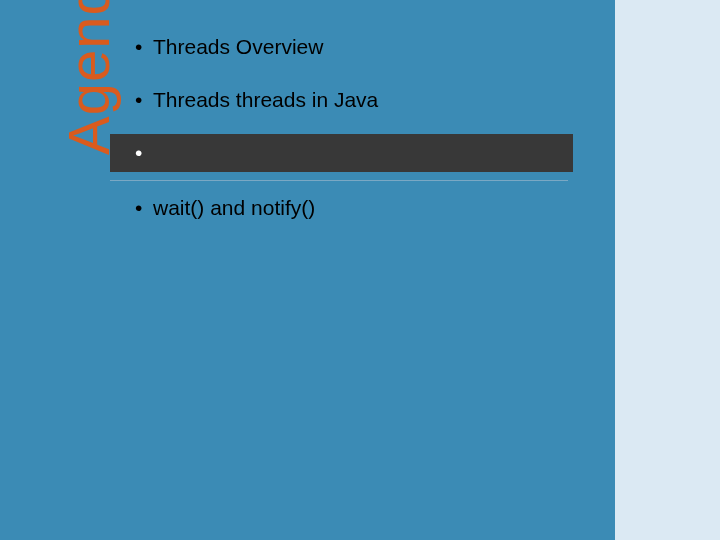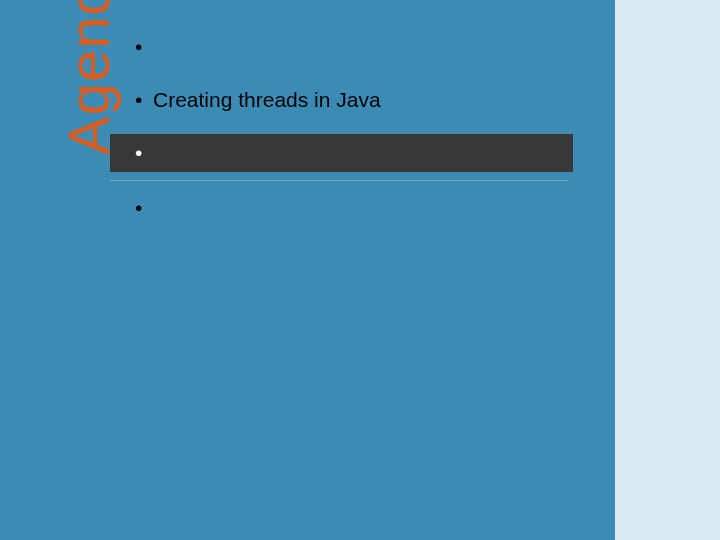--- a/index.html
+++ b/index.html
@@ -78,26 +78,28 @@
 <body>
 
 <div class="slide">
   <div class="right-stripe"></div>
 
   <div class="title">Agenda</div>
 
   <div class="content">
     <div class="item">
       <span class="bullet">•</span>
+      <span>Threads Overview</span>
     </div>
     <div class="item">
       <span class="bullet">•</span>
-      <span>Creating threads in Java</span>
+      <span>Threads threads in Java</span>
     </div>
     <div class="item item-highlight">
       <span class="bullet">•</span>
     </div>
     <div class="underline"></div>
     <div class="item">
       <span class="bullet">•</span>
+      <span>wait() and notify()</span>
     </div>
   </div>
 </div>
 
 </body></html>

